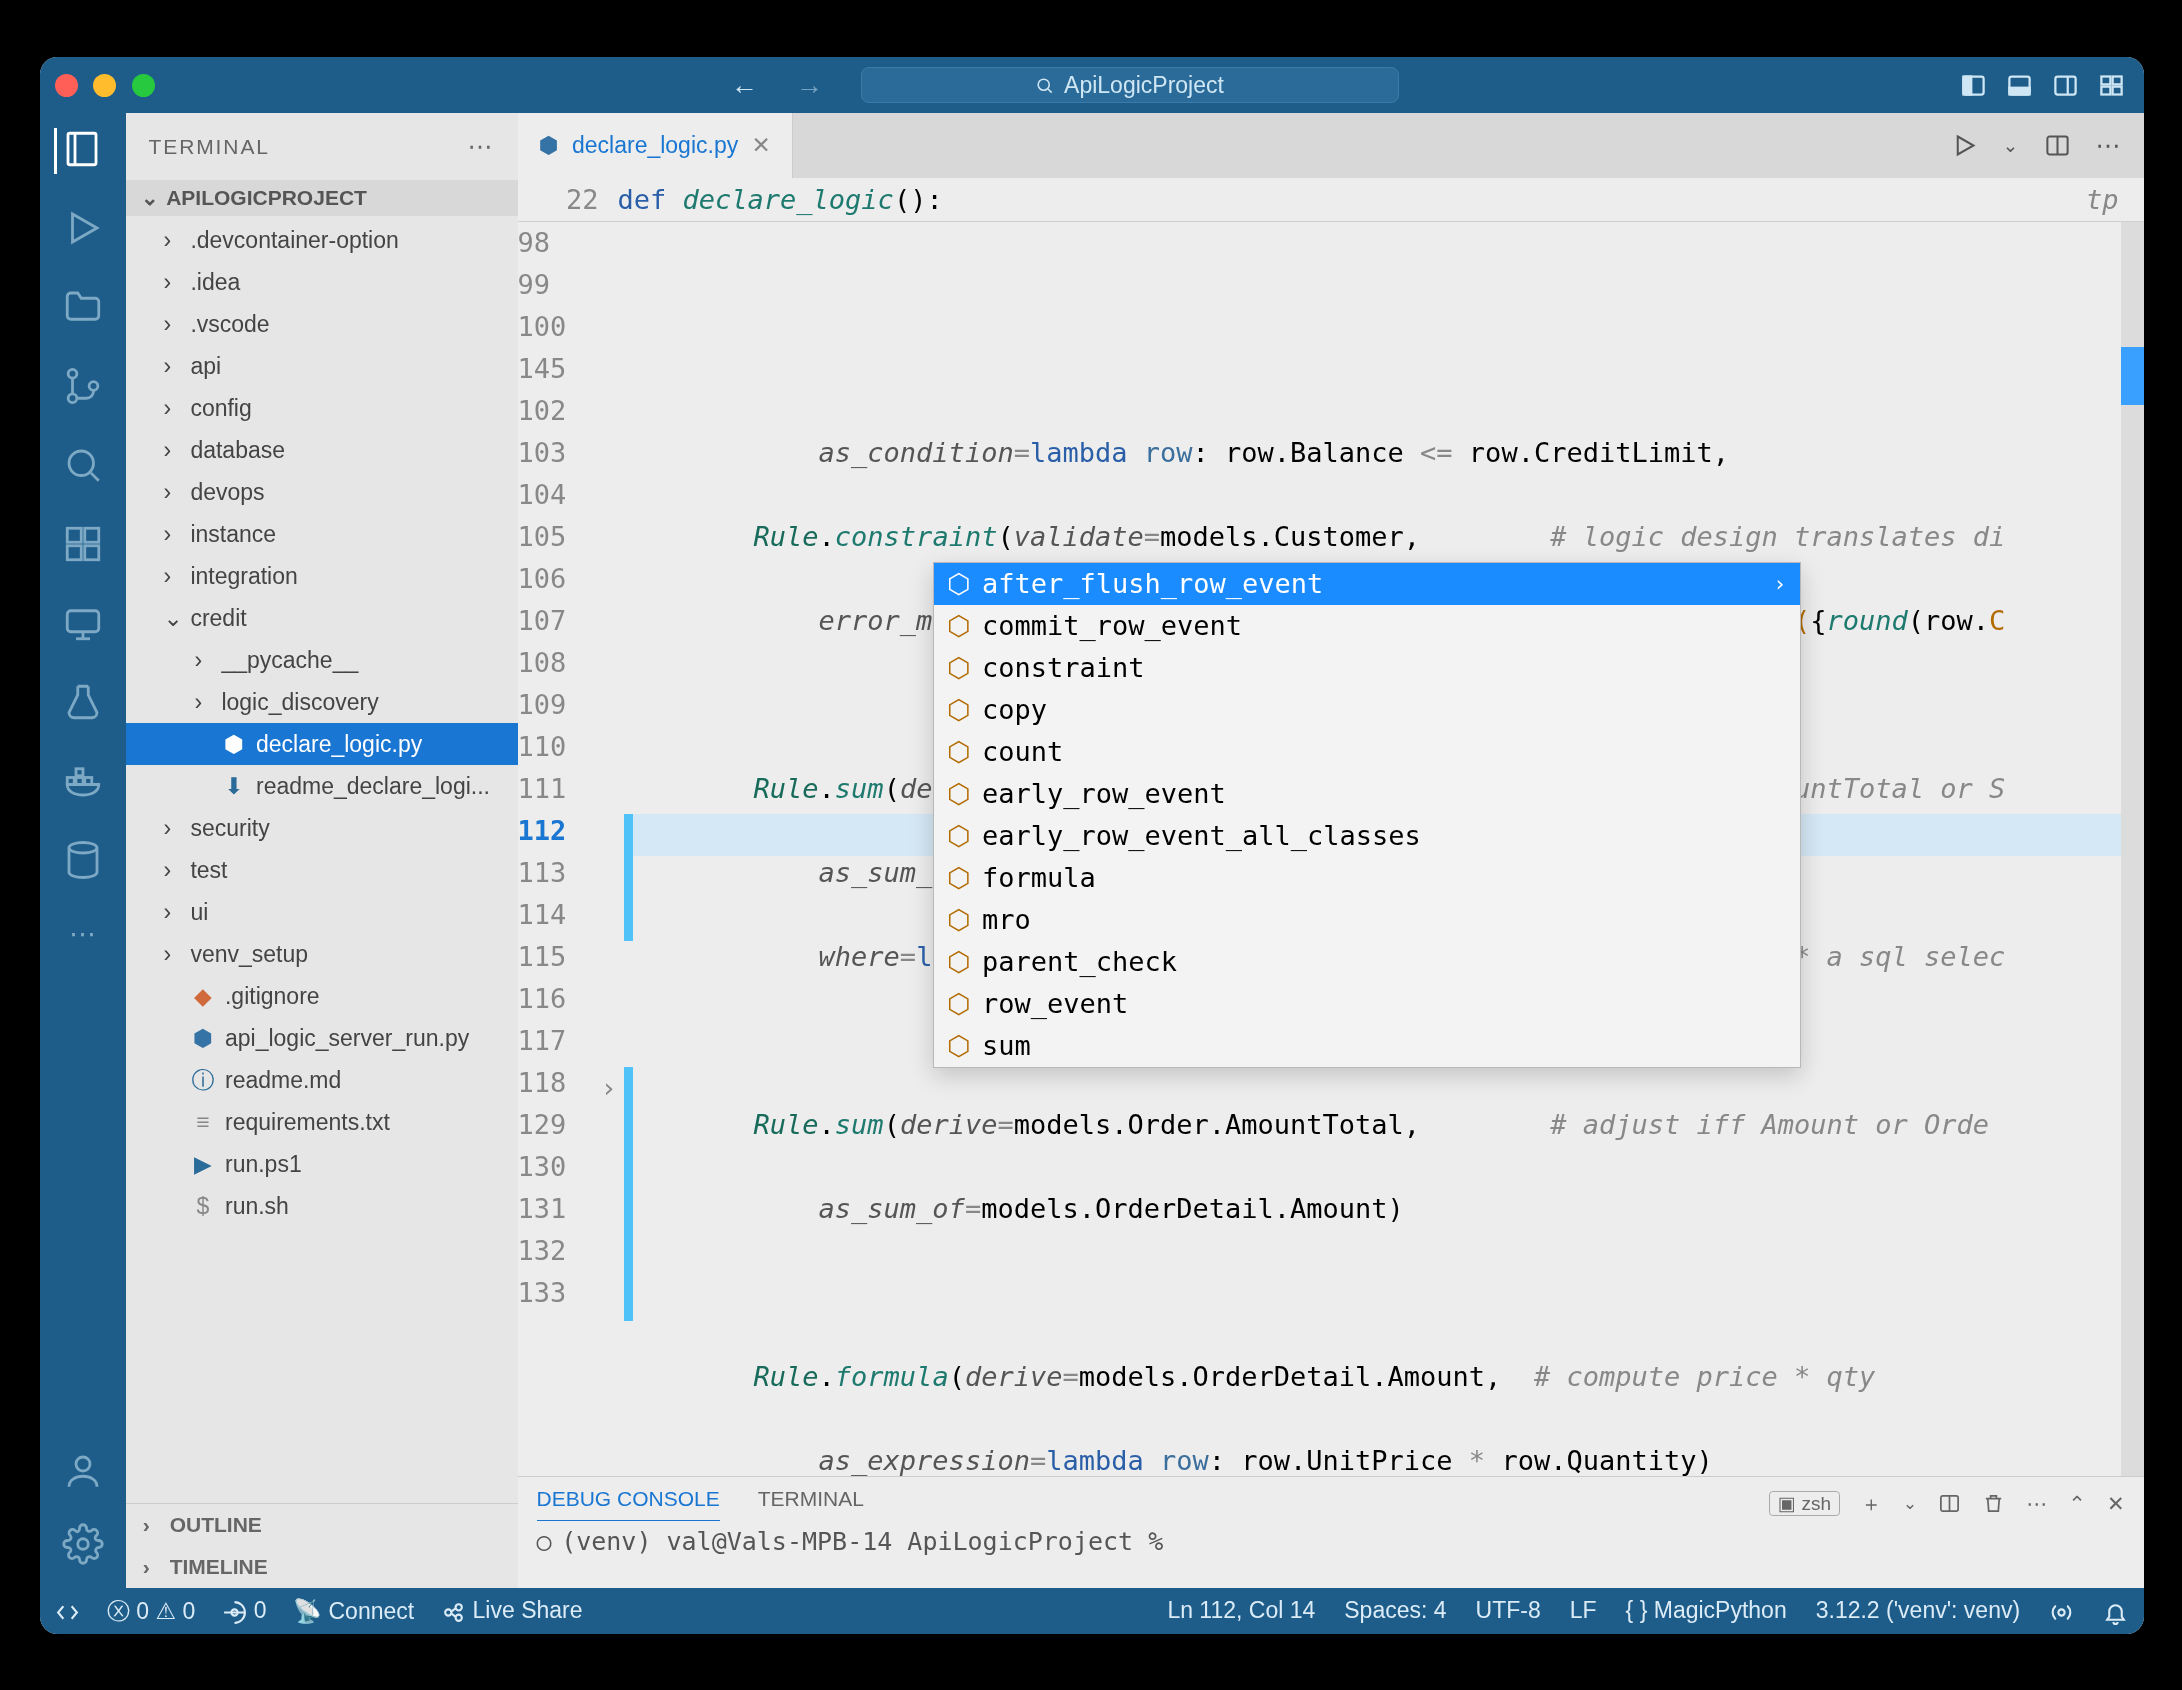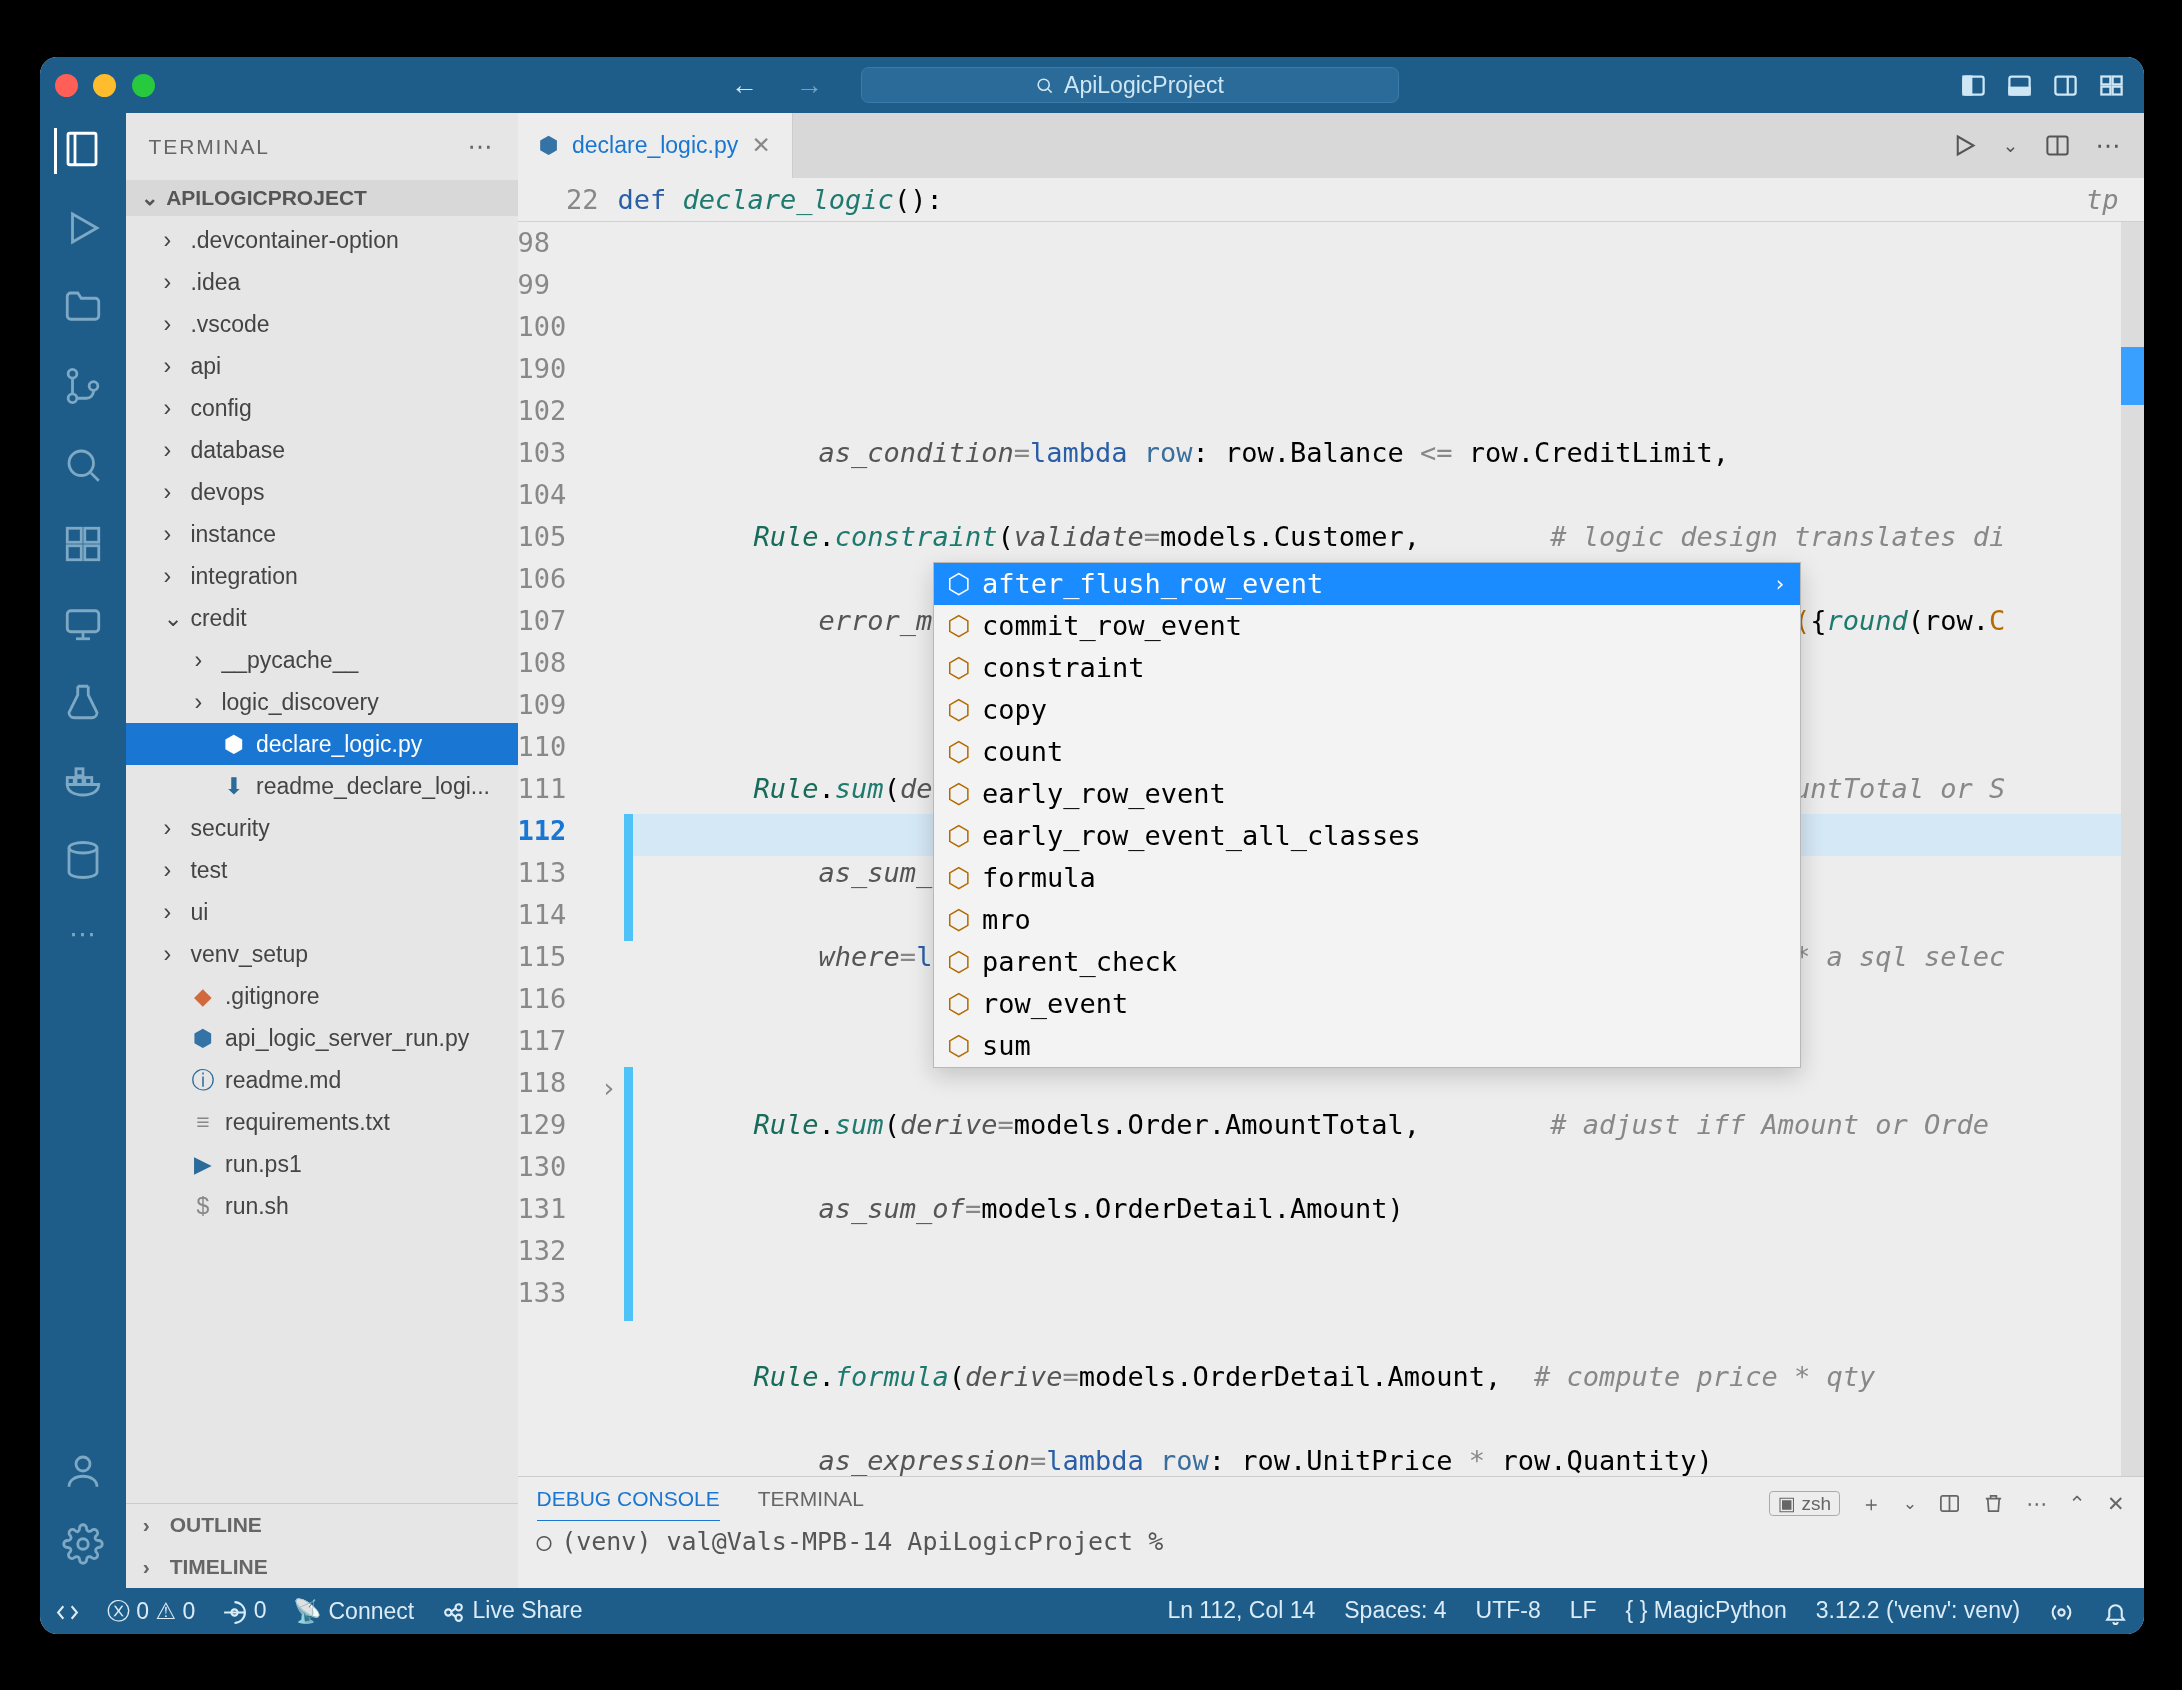--- a/index.html
+++ b/index.html
@@ -504,21 +504,21 @@
           <span><span class="kw">def</span> <span class="fn">declare_logic</span><span>():</span></span>
           <span class="cmt" style="padding-right:25px">tp</span>
         </div>
       </div>
 
       <div class="code-wrap">
         <div class="gutter" id="gutter">
             <div>98</div>
             <div>99</div>
             <div>100</div>
-            <div>190</div>
+            <div>145</div>
             <div>102</div>
             <div>103</div>
             <div>104</div>
             <div>105</div>
             <div>106</div>
             <div>107</div>
             <div>108</div>
             <div>109</div>
             <div>110</div>
             <div>111</div>

